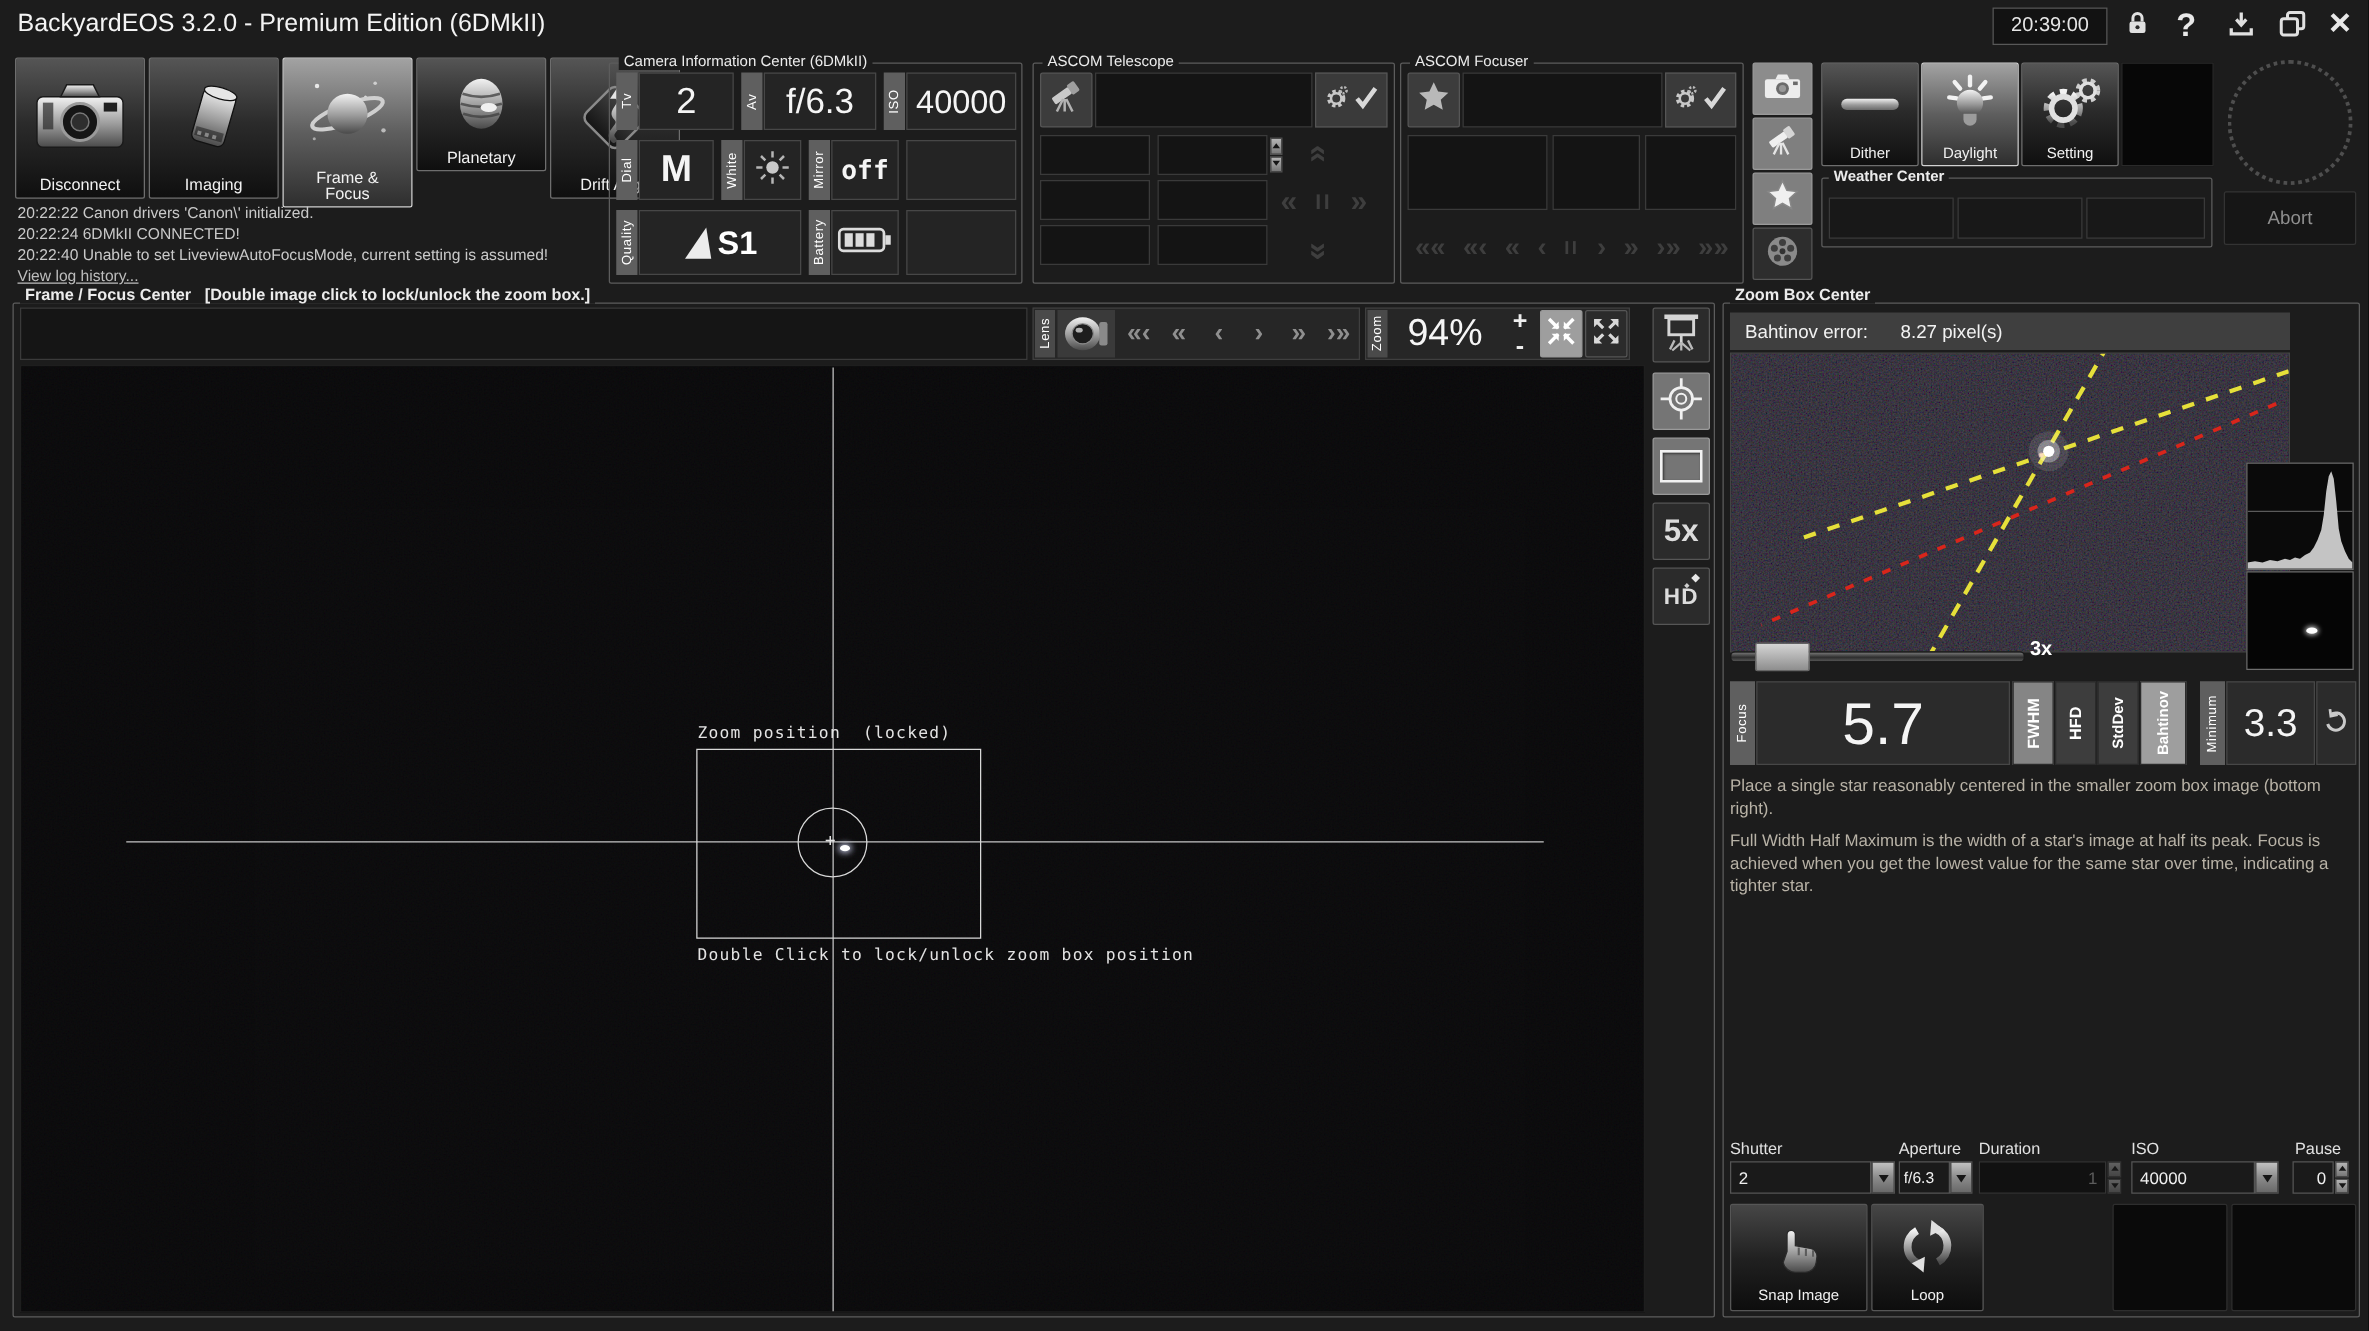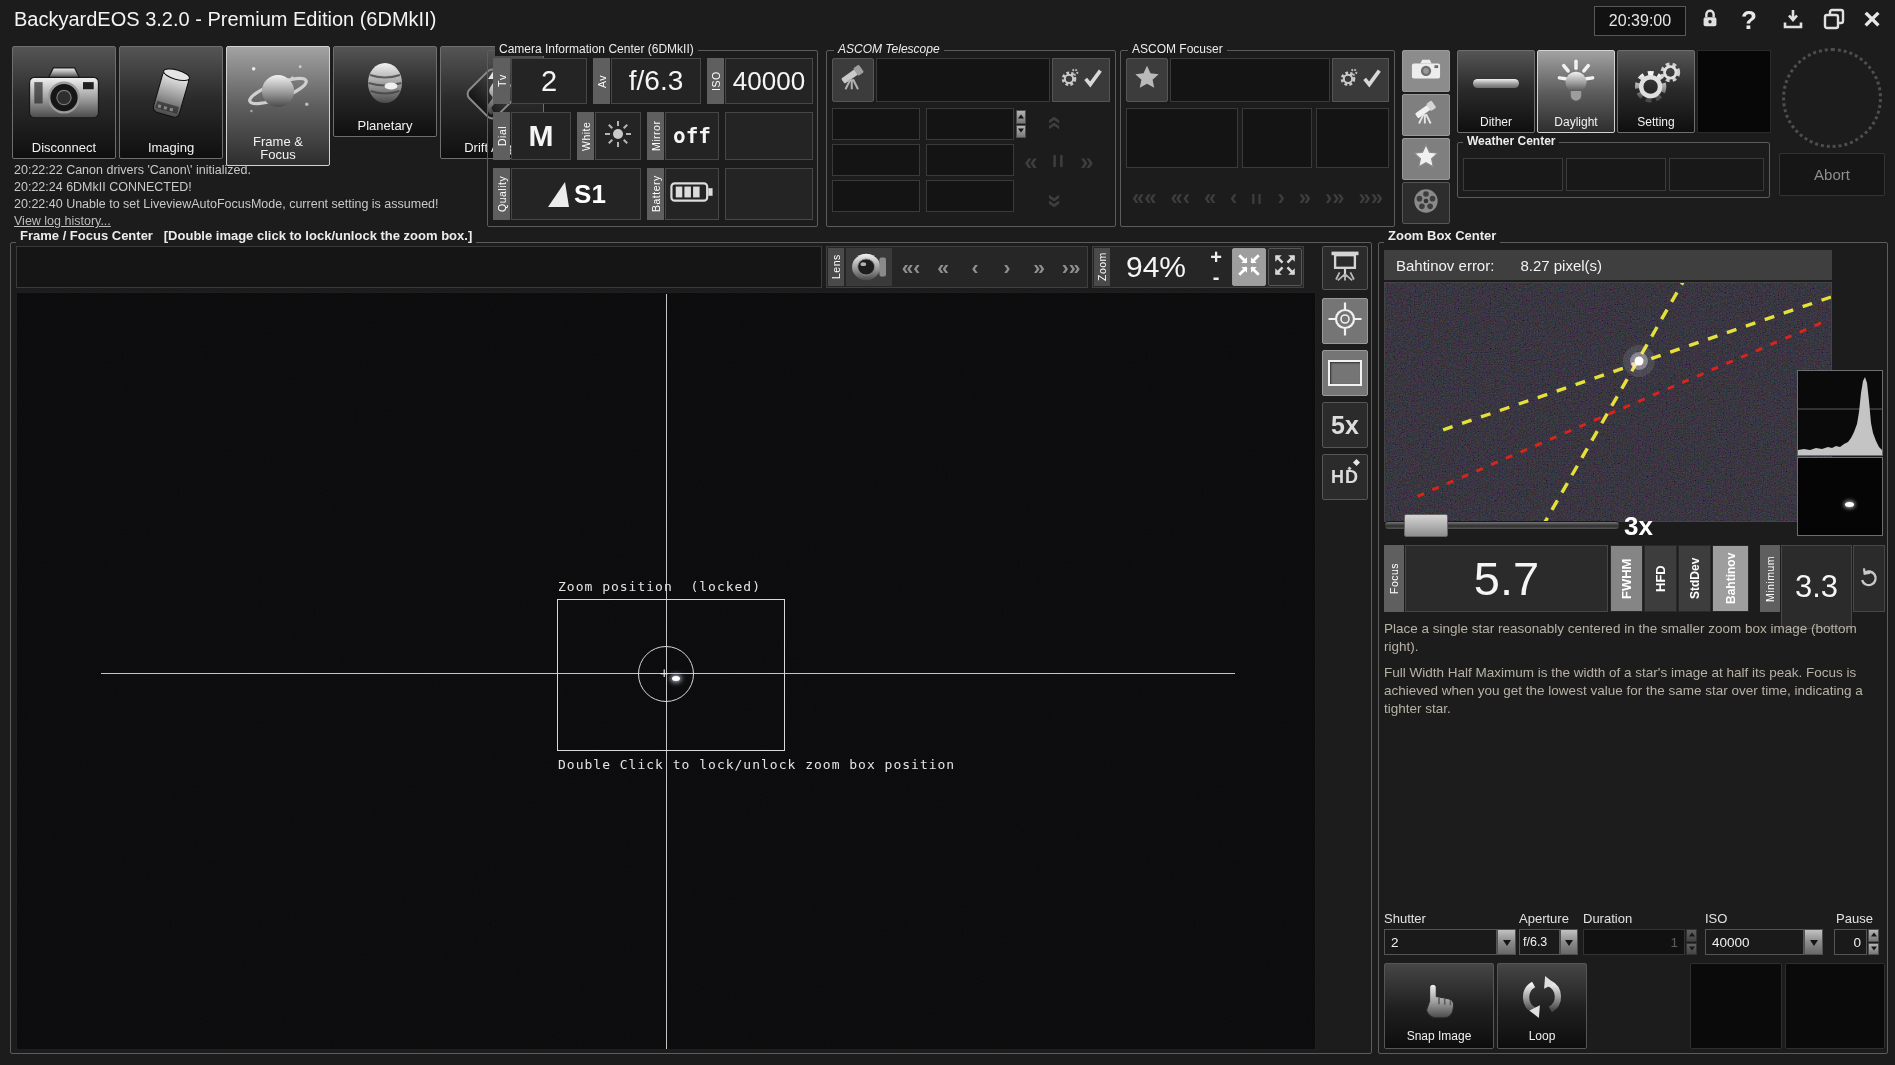--- a/index.html
+++ b/index.html
@@ -231,21 +231,21 @@
           <rect x="35" y="8.5" width="4" height="7" fill="#dcdcdc"></rect>
           <rect x="5" y="7" width="6" height="10" fill="#dcdcdc"></rect>
           <rect x="13" y="7" width="6" height="10" fill="#dcdcdc"></rect>
           <rect x="21" y="7" width="6" height="10" fill="#dcdcdc"></rect>
         </svg>
     </span>
   </div>
   <div class="a val" style="left:725px;top:168px;width:88px;height:52px;"></div>
 
   <div class="a gb" style="left:826px;top:50px;width:290px;height:177px;"></div>
-  <div class="a gbt" style="left:834px;top:42px;font-style:italic;">ASCOM Telescope</div>
+  <div class="a gbt" style="left:834px;top:42px;">ASCOM Telescope</div>
   <div class="a sidebtn" style="left:832px;top:58px;width:42px;height:44px;background:#3c3c3c;">
     <span>
       <svg width="30" height="30" viewBox="0 0 24 24">
           <g transform="rotate(-35 11 9)">
             <rect x="2" y="7" width="13" height="5" rx="1" fill="#c9c9c9"></rect>
             <rect x="14.5" y="5.8" width="5.5" height="7.4" rx="1" fill="#9f9f9f"></rect>
           </g>
           <path d="M10 13 L6 21 M12 13 L16 21 M11 13 v8" stroke="#b2b2b2" stroke-width="1.6"></path>
         </svg>
     </span>
@@ -540,30 +540,30 @@
       <line x1="0" y1="38" x2="84" y2="38" stroke="#5a5a5a" stroke-width="1"></line>
       <path d="M0 79 L6 78 12 79 18 77 24 78 30 76 34 77 38 75 42 76 46 73 50 71 53 67 56 61 59 53 61 41 63 22 65 10 67 6 69 12 71 30 73 52 75 62 78 70 81 76 84 79 L84 84 L0 84 Z" fill="#c4c4c4"></path>
     </svg>
   </div>
   <div class="a" style="left:1797px;top:457px;width:86px;height:79px;background:#050505;border:1px solid #6e6e6e;">
     <div class="a" style="left:47px;top:44px;width:9px;height:5px;background:#fff;border-radius:50%;box-shadow:0 0 4px 1px rgba(255,255,255,.75);"></div>
   </div>
 
   <div class="a" style="left:1384px;top:521px;width:236px;height:9px;background:linear-gradient(180deg,#777,#2e2e2e 55%,#555);border-radius:4px;border:1px solid #1a1a1a;"></div>
   <div class="a" style="left:1404px;top:514px;width:44px;height:23px;background:linear-gradient(180deg,#d5d5d5,#8e8e8e);border:1px solid #666;border-radius:2px;"></div>
-  <div class="a" style="left:1624px;top:511px;font-size:26px;font-weight:bold;color:#fff;">3x</div>
+  <div class="a" style="left:1624px;top:511px;font-size:16px;font-weight:bold;color:#fff;">3x</div>
 
   <div class="a vlabel" style="left:1384px;top:545px;width:20px;height:67px;">Focus</div>
   <div class="a val" style="left:1405px;top:545px;width:203px;height:67px;font-size:47px;background:#2b2b2b;">5.7</div>
   <div class="a tab" style="left:1610px;top:545px;width:33px;height:67px;background:#858585;">FWHM</div>
   <div class="a tab" style="left:1644px;top:545px;width:33px;height:67px;background:#3d3d3d;">HFD</div>
   <div class="a tab" style="left:1678px;top:545px;width:33px;height:67px;background:#3d3d3d;font-size:12px;">StdDev</div>
   <div class="a tab" style="left:1712px;top:545px;width:37px;height:67px;background:#9e9e9e;font-size:12px;">Bahtinov</div>
   <div class="a vlabel" style="left:1760px;top:545px;width:20px;height:67px;">Minimum</div>
-  <div class="a val" style="left:1781px;top:545px;width:71px;height:84px;font-size:31px;background:#2b2b2b;">3.3</div>
+  <div class="a val" style="left:1781px;top:545px;width:71px;height:67px;font-size:31px;background:#2b2b2b;">3.3</div>
   <div class="a val" style="left:1853px;top:545px;width:32px;height:67px;background:#2b2b2b;">
     <span>
       <svg width="22" height="22" viewBox="0 0 24 24">
           <path d="M7 7.5 a7.5 7.5 0 1 1 -2.5 8" fill="none" stroke="#c9c9c9" stroke-width="2.6"></path>
           <path d="M6.5 2.5 l.8 6 6 -1.2" fill="none" stroke="#c9c9c9" stroke-width="2.4"></path>
         </svg>
     </span>
   </div>
 
   <div class="a" style="left:1384px;top:620px;width:500px;font-size:13.5px;line-height:1.32;color:#b8b2a6;">Place a single star reasonably centered in the smaller zoom box image (bottom right).</div>

